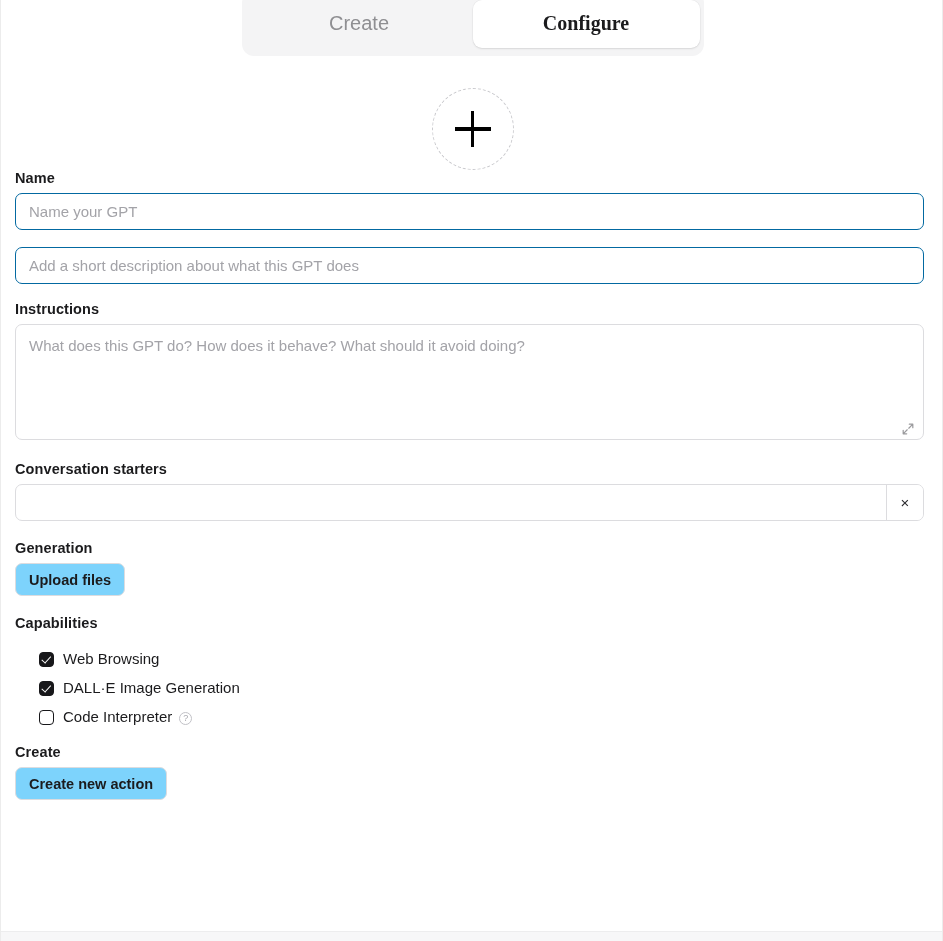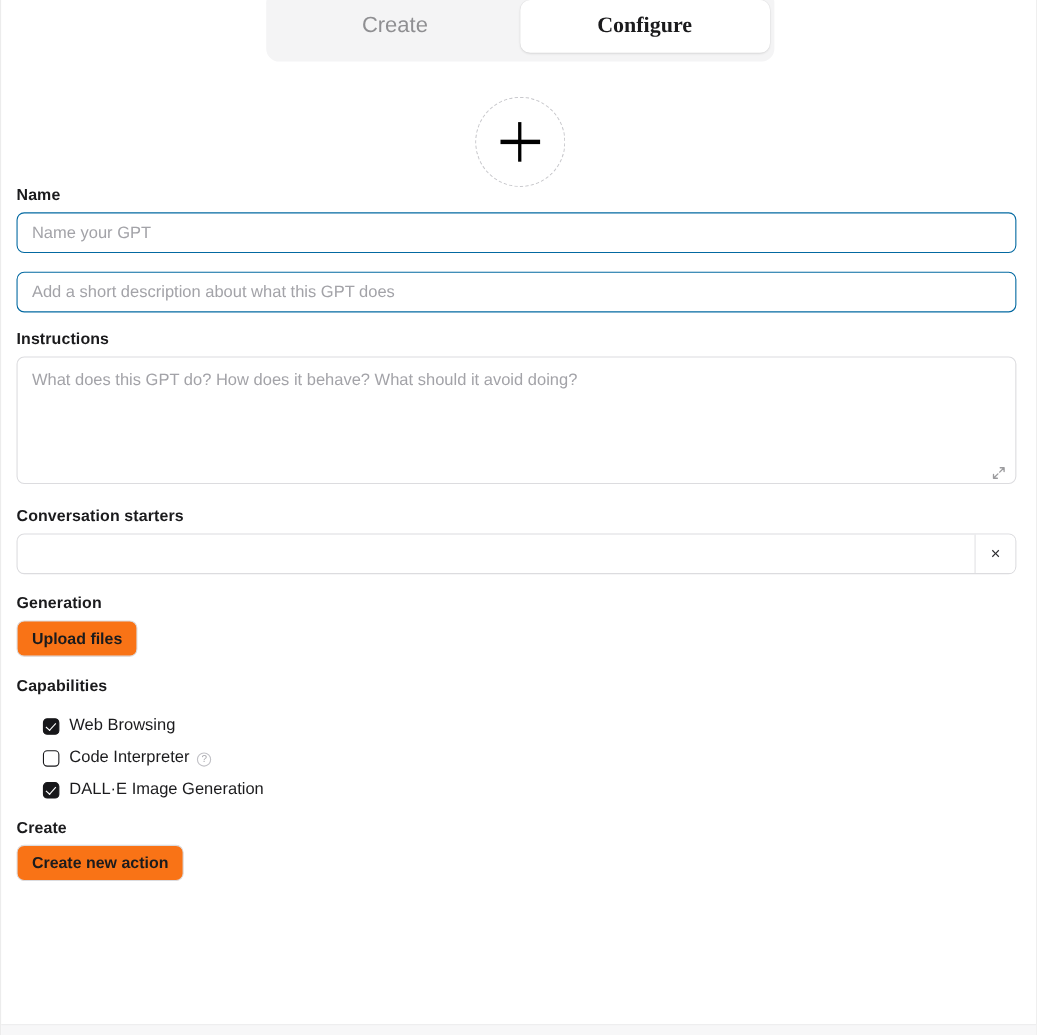--- a/index.html
+++ b/index.html
@@ -177,21 +177,21 @@
 
   
   .btn {
     display: inline-flex;
     align-items: center;
     justify-content: center;
     height: 33px;
     padding: 0 13px;
     border: 1px solid #dcdcdf;
     border-radius: 7px;
-    background: #f97316;
+    background: #7dd3fc;
     font-size: 14.5px;
     font-weight: 600;
     color: #1b1b1d;
     font-family: "Liberation Sans", sans-serif;
     cursor: pointer;
   }
 
   
   .cap-list { margin-top: 2px; }
   .cap-row {
@@ -311,30 +311,30 @@
     <div class="group sec-gap">
       <div class="label">Capabilities</div>
       <div class="cap-list">
 
         <div class="cap-row">
           <span class="cbox checked"></span>
           <span class="cap-label">Web Browsing</span>
         </div>
 
         <div class="cap-row">
+          <span class="cbox checked"></span>
+          <span class="cap-label">DALL·E Image Generation</span>
+        </div>
+
+        <div class="cap-row">
           <span class="cbox"></span>
           <span class="cap-label">Code Interpreter</span>
           <span class="help-icon">?</span>
         </div>
 
-        <div class="cap-row">
-          <span class="cbox checked"></span>
-          <span class="cap-label">DALL·E Image Generation</span>
-        </div>
-
       </div>
     </div>
 
     <div class="group sec-gap">
       <div class="label">Create</div>
       <button class="btn">Create new action</button>
     </div>
 
   </div>
 

